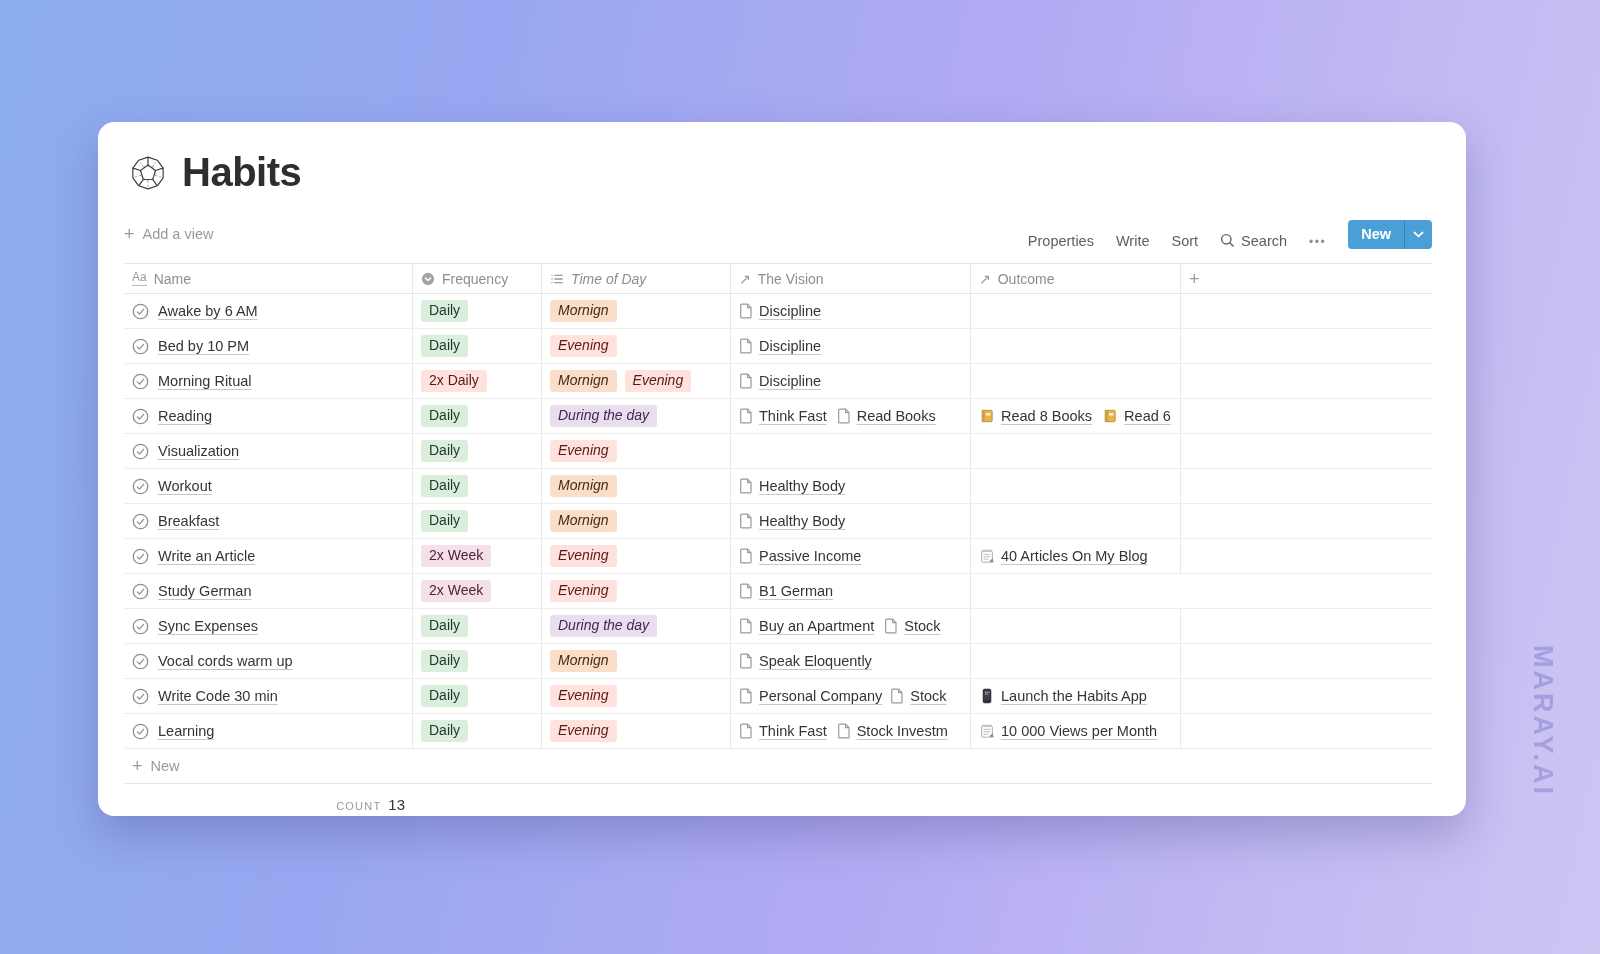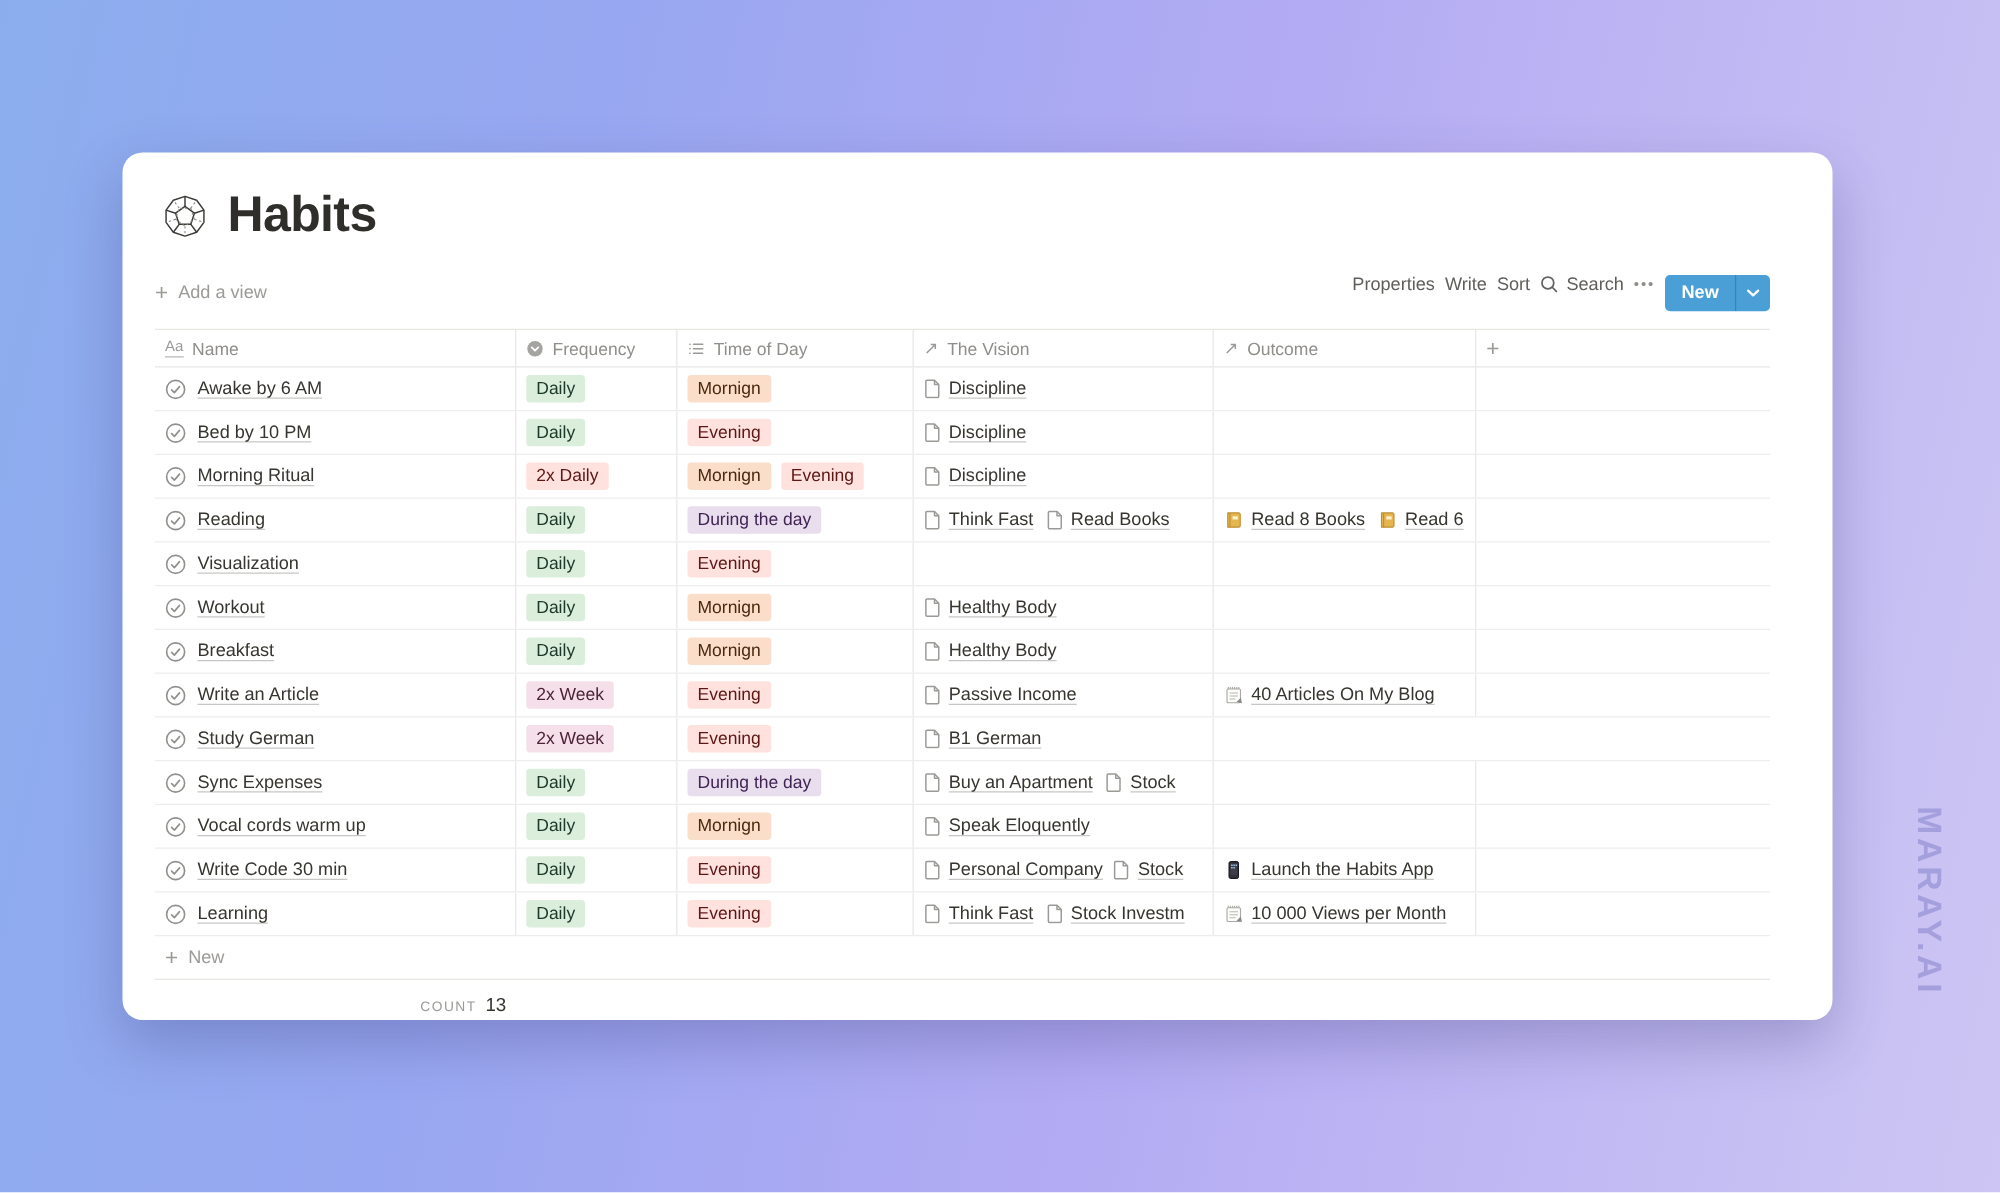--- a/index.html
+++ b/index.html
@@ -3,48 +3,48 @@
 <meta charset="utf-8">
 <style>
   * { margin:0; padding:0; box-sizing:border-box; }
   html,body { width:1600px; height:954px; overflow:hidden;
     font-family:"Liberation Sans","DejaVu Sans",sans-serif; }
   .bg { position:relative; width:1600px; height:954px;
     background:linear-gradient(102deg,#8badee 0%,#98a7f1 28%,#b3abf3 58%,#cdc6f3 100%); }
 
   .card { position:absolute; left:98px; top:122px; width:1368px; height:694px;
     background:#ffffff; border-radius:16px; box-shadow:0 18px 45px rgba(45,45,110,0.28);
-    padding:24px 50px 0 26px; overflow:hidden; }
+    padding:24px 34px 0 26px; overflow:hidden; }
 
   
   .title-row { display:flex; align-items:center; gap:16px; margin:4px 0 0 6px; }
   .title-row h1 { font-size:40px; font-weight:700; color:#2f2e2b; letter-spacing:-0.5px; }
   .big-icon { width:36px; height:36px; display:inline-flex; }
 
   
   .view-bar { display:flex; justify-content:space-between; align-items:center;
     margin-top:24px; height:30px; }
   .add-view { display:flex; align-items:center; gap:8px; color:#9b9a97; font-size:14.5px; cursor:pointer; }
   .plus-glyph { font-size:18px; line-height:1; color:#9b9a97; font-weight:400; }
-  .controls { display:flex; align-items:flex-start; gap:8px; color:#5f5e5a; font-size:14.5px; }
+  .controls { display:flex; align-items:flex-end; gap:22px; color:#5f5e5a; font-size:14.5px; }
   .controls > span { cursor:pointer; }
   .search-group { display:flex; align-items:center; gap:6px; }
   .more-dots { font-size:12px; letter-spacing:1.5px; color:#8f8e8a; }
   .new-btn { display:flex; align-items:stretch; background:#4AA0D6; border-radius:4px;
     color:#fff; font-weight:600; font-size:14.5px; height:29px; cursor:pointer; overflow:hidden; }
   .new-btn .lbl { display:flex; align-items:center; padding:0 13px; }
   .new-divider { width:1px; background:rgba(0,0,0,0.18); }
   .new-chevron { display:flex; align-items:center; padding:0 8px; }
 
   
   .table { margin-top:14px; }
   .t-header { display:flex; height:31px; border-top:1px solid #e7e6e3; border-bottom:1px solid #e7e6e3;
     color:#8f8e8a; font-size:14px; }
   .hc { display:flex; align-items:center; gap:7px; padding:0 8px; overflow:hidden; white-space:nowrap; }
-  .c0 { width:289px; } .c1 { width:129px; } .c2 { width:189px; } .c3 { width:240px; }
+  .c0 { width:289px; } .c1 { width:129px; } .c2 { width:189px;font-style:italic; } .c3 { width:240px; }
   .c4 { width:210px; } .c5 { flex:1; }
   .vline { border-right:1px solid #e9e8e6; }
   .aa-glyph { font-size:12px; color:#9b9a97; border-bottom:1px solid #b9b8b5; line-height:1.15; }
   .rel-arrow { font-size:14px; color:#9b9a97; }
 
   .t-row { display:flex; height:35px; border-bottom:1px solid #eeedeb; font-size:14.5px; color:#37352f; }
   .cell { display:flex; align-items:center; gap:8px; padding:0 8px; overflow:hidden; white-space:nowrap; }
   .name-link { display:flex; align-items:center; gap:9px; cursor:pointer; }
   .name-text { font-weight:500; text-decoration:underline; text-decoration-color:rgba(55,53,47,0.28);
     text-underline-offset:2.5px; text-decoration-thickness:1px; }

